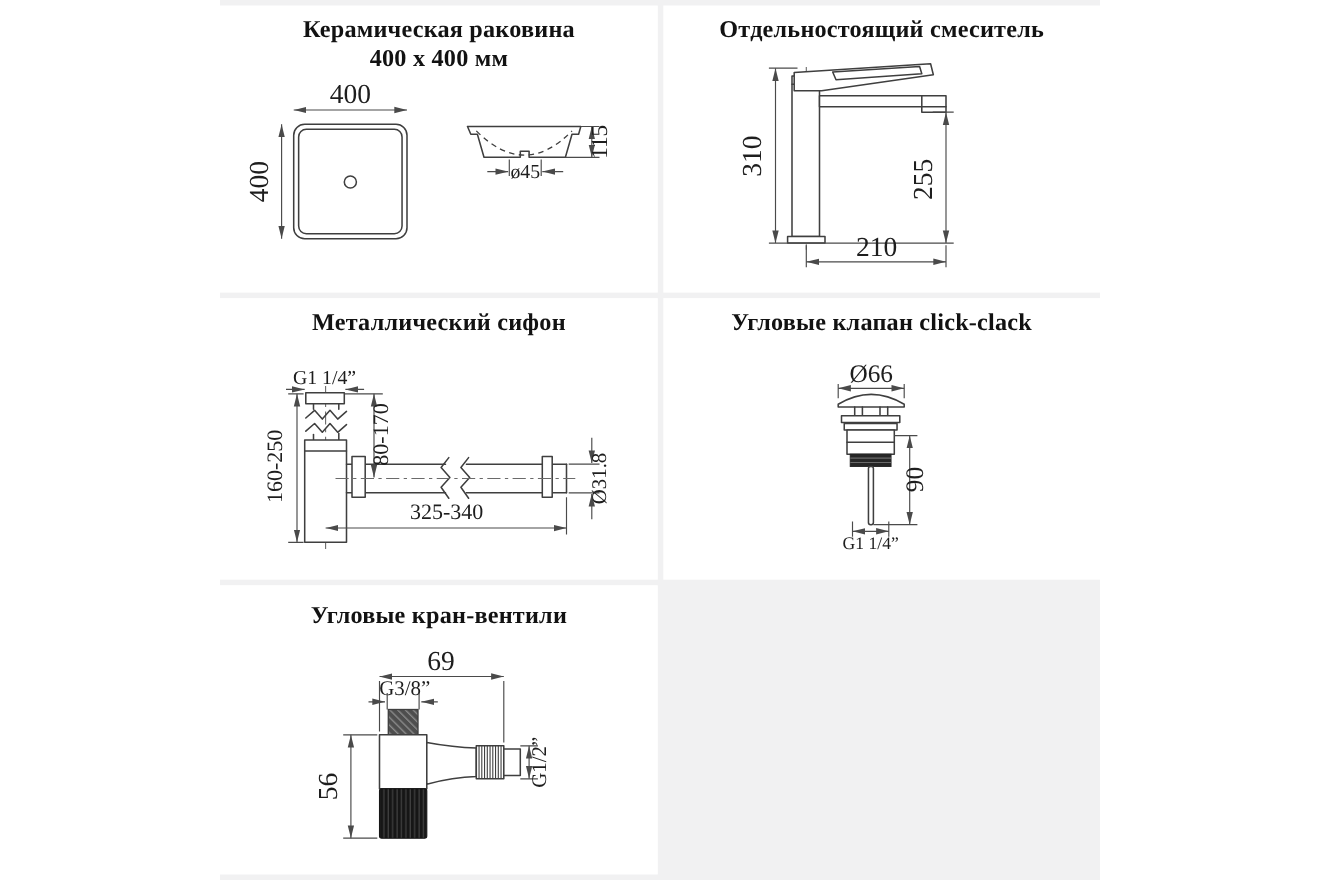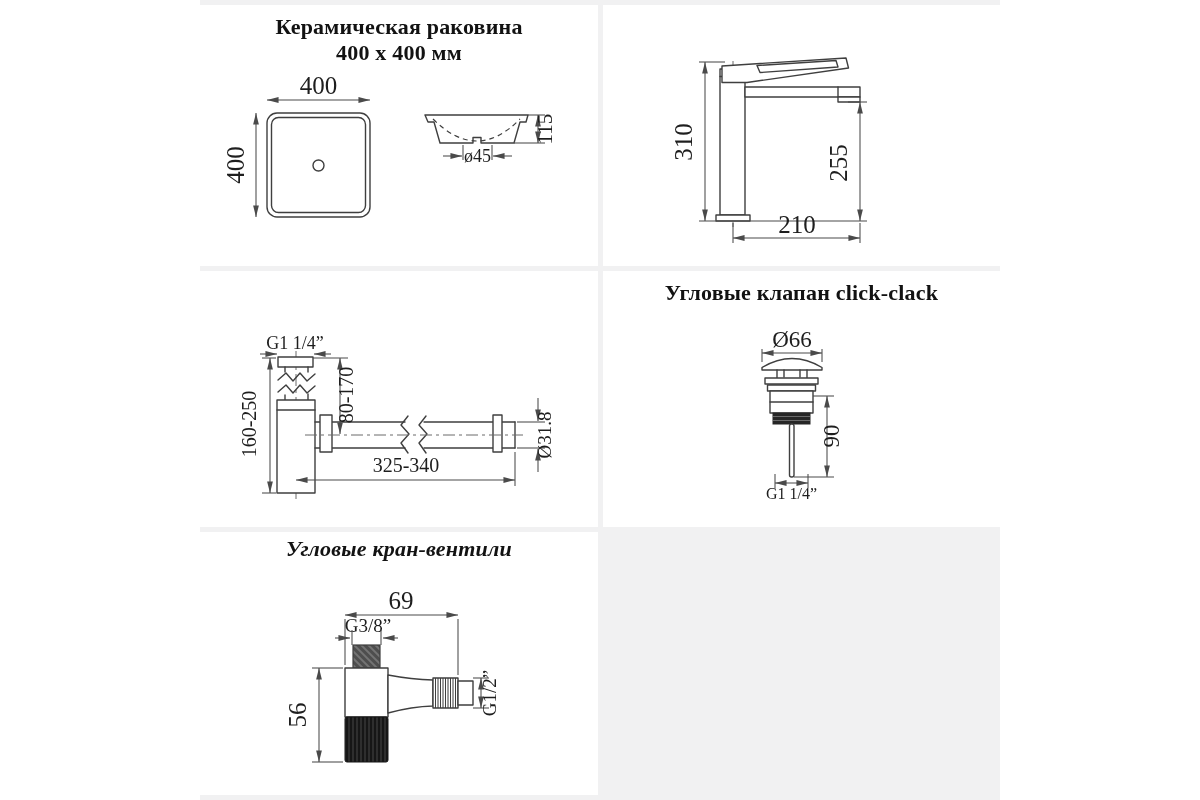--- a/index.html
+++ b/index.html
@@ -13,21 +13,21 @@
     grid-template-columns:398px 397px;
     grid-template-rows:261px 256px 263px;
     gap:5px;padding:5px 0;box-sizing:border-box;
   }
   .panel{background:#ffffff;position:relative;overflow:hidden;}
   .panel.empty{background:#f1f1f2;}
   .ptitle{
     position:absolute;left:0;top:9px;width:100%;text-align:center;
     font-weight:bold;font-size:22px;line-height:1.2;color:#121212;letter-spacing:.2px;
   }
-  .panel-bl .ptitle{top:4px;font-style:italic;}
+  .panel-bl .ptitle{top:14px;}
   svg.draw{position:absolute;left:0;top:0;}
   
   .ln  {stroke:#3f3f3f;stroke-width:1.4;fill:none;stroke-linejoin:round;stroke-linecap:round;}
   .lnf {stroke:#3f3f3f;stroke-width:1.4;fill:#ffffff;stroke-linejoin:round;}
   .dim {stroke:#4a4a4a;stroke-width:1.05;fill:none;}
   .cl  {stroke:#6a6a6a;stroke-width:1;fill:none;stroke-dasharray:12 4 3 4;}
   .dsh {stroke:#3f3f3f;stroke-width:1.2;fill:none;stroke-dasharray:5 4;}
   text.dt{fill:#1e1e1e;font-family:"Liberation Serif","DejaVu Serif",serif;}
   .t25{font-size:25px;} .t23{font-size:23px;} .t21{font-size:21px;}
   .t20{font-size:20px;} .t19{font-size:19px;} .t18{font-size:18px;} .t16{font-size:16px;}
@@ -71,20 +71,21 @@
           <line class="dim" x1="263" y1="140" x2="263" y2="155"></line>
           <line class="dim" x1="292" y1="140" x2="292" y2="155"></line>
           <line class="dim" x1="243" y1="151" x2="262" y2="151" marker-end="url(#arrE)"></line>
           <line class="dim" x1="312" y1="151" x2="293" y2="151" marker-end="url(#arrE)"></line>
           <text class="dt t18" x="277.5" y="157" text-anchor="middle">ø45</text>
         </g>
       </svg>
     </div>
 
     <div class="panel">
+      <div class="ptitle">Отдельностоящий смеситель</div>
       <svg class="draw" width="397" height="261" viewBox="0 0 397 261">
         <g>
           <line class="cl" x1="130" y1="56" x2="130" y2="222"></line>
           <rect class="lnf" x="117" y="64" width="25" height="146"></rect>
           <line class="ln" x1="117" y1="71.5" x2="142" y2="71.5"></line>
           <path class="lnf" d="M119,61 L243,53 L245.5,63 L144,77.5 L119,77.5 Z"></path>
           <path class="ln" d="M154,60.5 L233,55.5 L235,62 L157,67.5 Z"></path>
           <rect class="lnf" x="142" y="82" width="115" height="10"></rect>
           <line class="ln" x1="235" y1="82" x2="235" y2="92"></line>
           <rect class="lnf" x="235" y="92" width="22" height="5"></rect>
@@ -100,20 +101,21 @@
           <line class="dim" x1="96" y1="216" x2="264" y2="216"></line>
           <line class="dim" x1="130" y1="218" x2="130" y2="238"></line>
           <line class="dim" x1="257" y1="218" x2="257" y2="238"></line>
           <line class="dim" x1="130" y1="233" x2="257" y2="233" marker-start="url(#arrS)" marker-end="url(#arrE)"></line>
           <text class="dt t25" x="194" y="228" text-anchor="middle">210</text>
         </g>
       </svg>
     </div>
 
     <div class="panel">
+      <div class="ptitle">Металлический сифон</div>
       <svg class="draw" width="398" height="256" viewBox="0 0 398 256">
         <g>
           <line class="cl" x1="96" y1="80" x2="96" y2="228"></line>
           <rect class="lnf" x="78" y="86" width="35" height="10"></rect>
           <line class="ln" x1="85" y1="96" x2="85" y2="101"></line>
           <line class="ln" x1="108" y1="96" x2="108" y2="101"></line>
           <polyline class="ln" points="78,109 86,102 93,110 100,102 107,110 115,103"></polyline>
           <polyline class="ln" points="78,121 86,114 93,122 100,114 107,122 115,115"></polyline>
           <line class="ln" x1="85" y1="124" x2="85" y2="129"></line>
           <line class="ln" x1="108" y1="123" x2="108" y2="129"></line>

